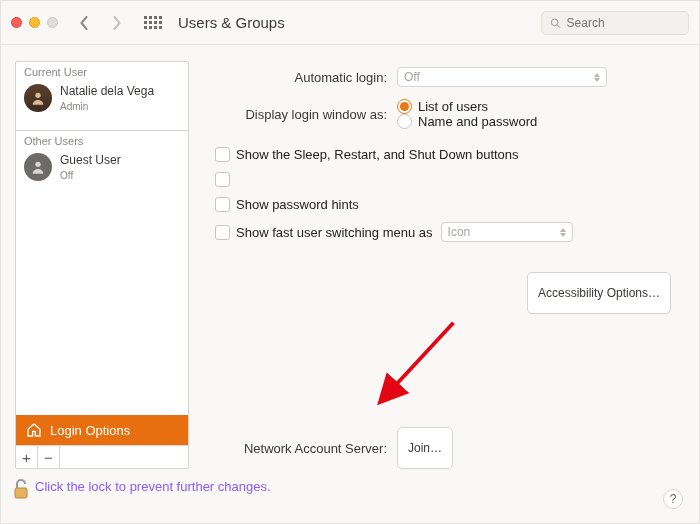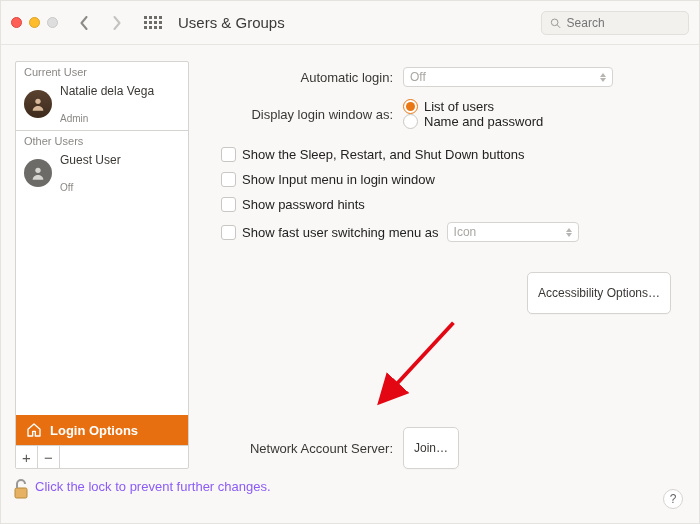--- a/index.html
+++ b/index.html
@@ -26,30 +26,30 @@
   .nav-btn{width:24px;height:22px;display:flex;align-items:center;justify-content:center;color:#7c7a77}
   .nav-btn svg{width:11px;height:14px}
   .grid-icon{width:18px;display:flex;flex-wrap:wrap;gap:2px;margin:0 8px}
   .grid-icon span{width:3px;height:3px;background:#6e6c69}
   .title{font-weight:400;font-size:15px;color:#3c3a38}
   .spacer{flex:1}
   .search{display:flex;align-items:center;gap:4px;background:#f2f1ee;border:1px solid #e2e0dc;border-radius:5px;padding:3px 8px;width:148px}
   .search input{border:none;outline:none;background:transparent;width:100%;font-size:12px;color:#8a8885}
 
   
-  .body{padding:16px 14px 6px 14px;display:flex;gap:16px;height:430px}
+  .body{padding:16px 14px 6px 14px;display:flex;gap:10px;height:430px}
   .sidebar{width:174px;border:1px solid var(--border);border-radius:2px;background:#fff;display:flex;flex-direction:column}
   .side-head{font-size:11px;color:var(--muted);padding:4px 8px 2px}
-  .side-item{display:flex;align-items:center;gap:8px;padding:4px 8px}
+  .side-item{display:flex;align-items:flex-start;gap:8px;padding:4px 8px}
   .avatar{width:28px;height:28px;border-radius:50%;background:#6d6b68;display:flex;align-items:center;justify-content:center;color:#fff;overflow:hidden}
   .avatar svg{width:16px;height:16px}
   .side-name{font-size:12px;color:#3a3835}
-  .side-sub{font-size:10px;color:var(--muted);margin-top:15px}
+  .side-sub{font-size:10px;color:var(--muted);margin-top:3px}
   .side-fill{flex:1}
-  .login-opts{background:var(--accent-selected);color:#fff;display:flex;align-items:center;gap:8px;padding:7px 10px;font-weight:700;font-size:13px}
+  .login-opts{background:var(--accent-selected);color:#fff;display:flex;align-items:center;gap:8px;padding:7px 10px;font-weight:400;font-size:13px}
   .home-ic{width:16px;height:16px}
   .side-footer{display:flex;border-top:1px solid var(--border);}
   .sq-btn{width:22px;height:22px;display:flex;align-items:center;justify-content:center;color:#5b5956;border-right:1px solid var(--border);font-size:15px;background:#fff}
 
   .main{flex:1;padding:6px 10px 0 0;display:flex;flex-direction:column;position:relative}
   .row{display:flex;align-items:center;margin-bottom:12px}
   .label{width:198px;text-align:right;padding-right:10px;color:#3a3835;font-size:13px}
   .select{flex:0 0 210px;height:20px;border:1px solid var(--border);border-radius:4px;background:#fff;color:#a9a7a3;font-size:12px;display:flex;align-items:center;justify-content:space-between;padding:0 6px}
   .sel-caret{display:flex;flex-direction:column;gap:1px}
   .sel-caret svg{width:6px;height:4px}
@@ -125,21 +125,21 @@
           <svg viewBox="0 0 24 24">
               <circle cx="12" cy="8" r="4" fill="#d7b89a"></circle>
               <path d="M4 22c0-4 4-7 8-7s8 3 8 7z" fill="#d7b89a"></path>
             </svg>
         </div>
         <div>
           <div class="side-name">Natalie dela Vega</div>
           <div class="side-sub">Admin</div>
         </div>
       </div>
-      <div class="side-head" style="border-top:1px solid var(--border);margin-top:2px;padding-top:4px">Other Users</div>
+      <div class="side-head" style="border-top:1px solid var(--border);margin-top:14px;padding-top:4px">Other Users</div>
       <div class="side-item">
         <div class="avatar">
           <svg viewBox="0 0 24 24">
               <circle cx="12" cy="8" r="4" fill="#d7d5d0"></circle>
               <path d="M4 22c0-4 4-7 8-7s8 3 8 7z" fill="#d7d5d0"></path>
             </svg>
         </div>
         <div>
           <div class="side-name">Guest User</div>
           <div class="side-sub">Off</div>
@@ -186,21 +186,20 @@
           </div>
         </div>
       </div>
 
       <div class="chk-row" style="margin-top:6px">
         <div class="check"></div>
         <div>Show the Sleep, Restart, and Shut Down buttons</div>
       </div>
       <div class="chk-row">
         <div class="check"></div>
-        <div>Show Input menu in login window</div>
       </div>
       <div class="chk-row">
         <div class="check"></div>
         <div>Show password hints</div>
       </div>
       <div class="chk-row">
         <div class="check"></div>
         <div>Show fast user switching menu as</div>
         <div class="select small">
           <span>Icon</span>

